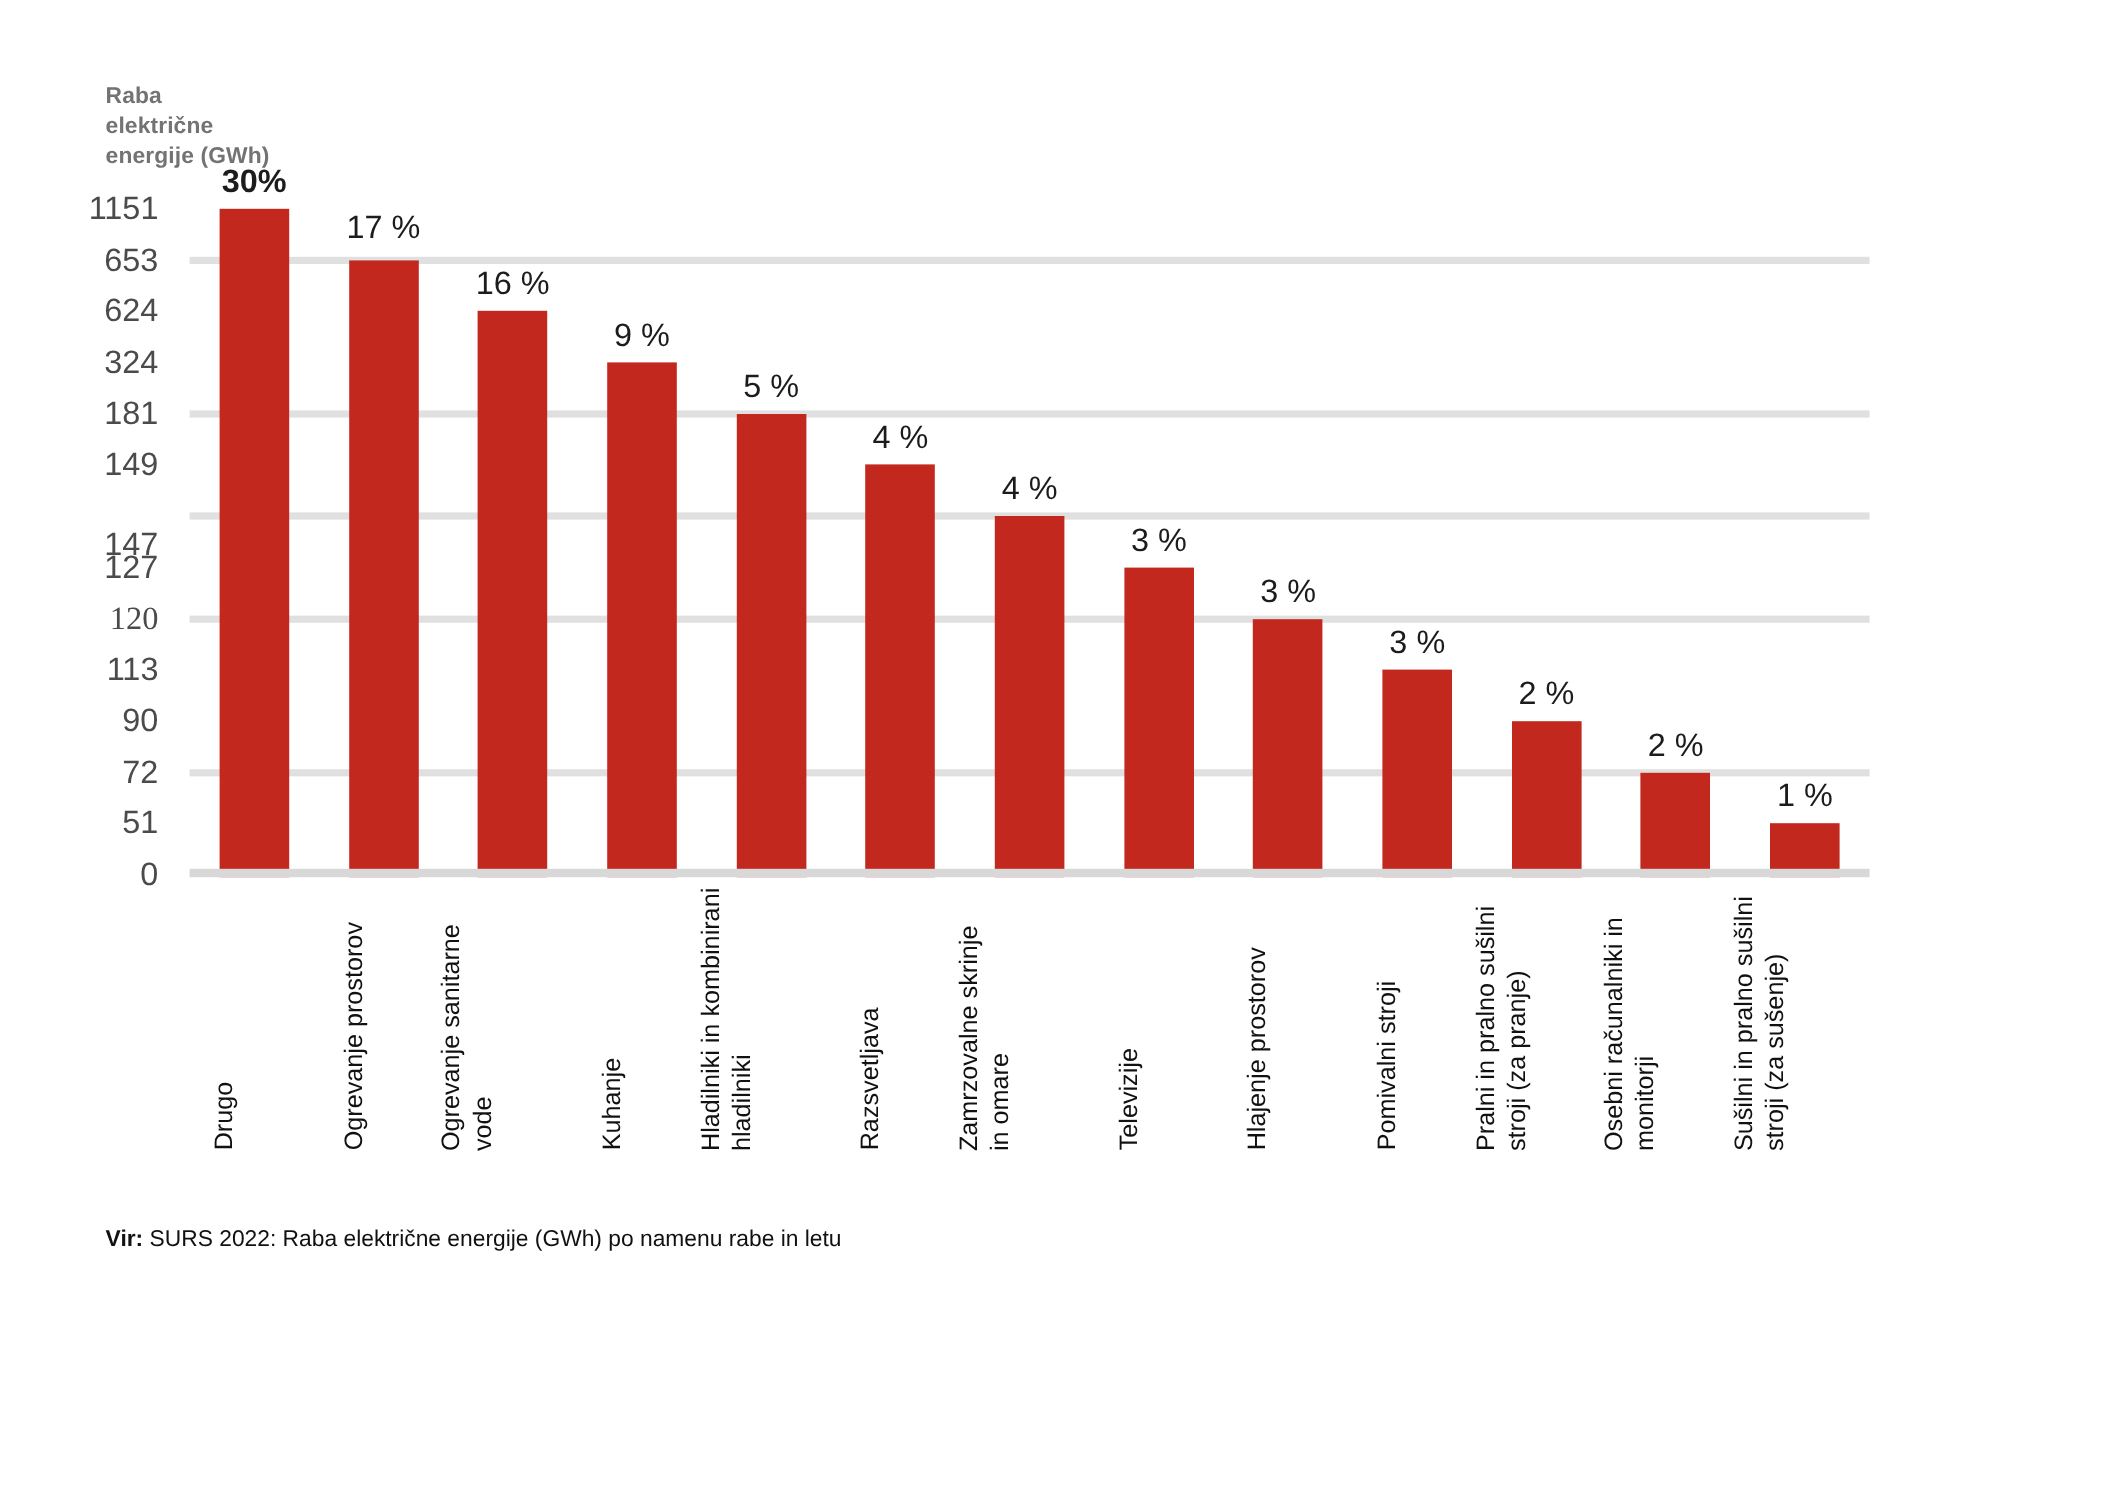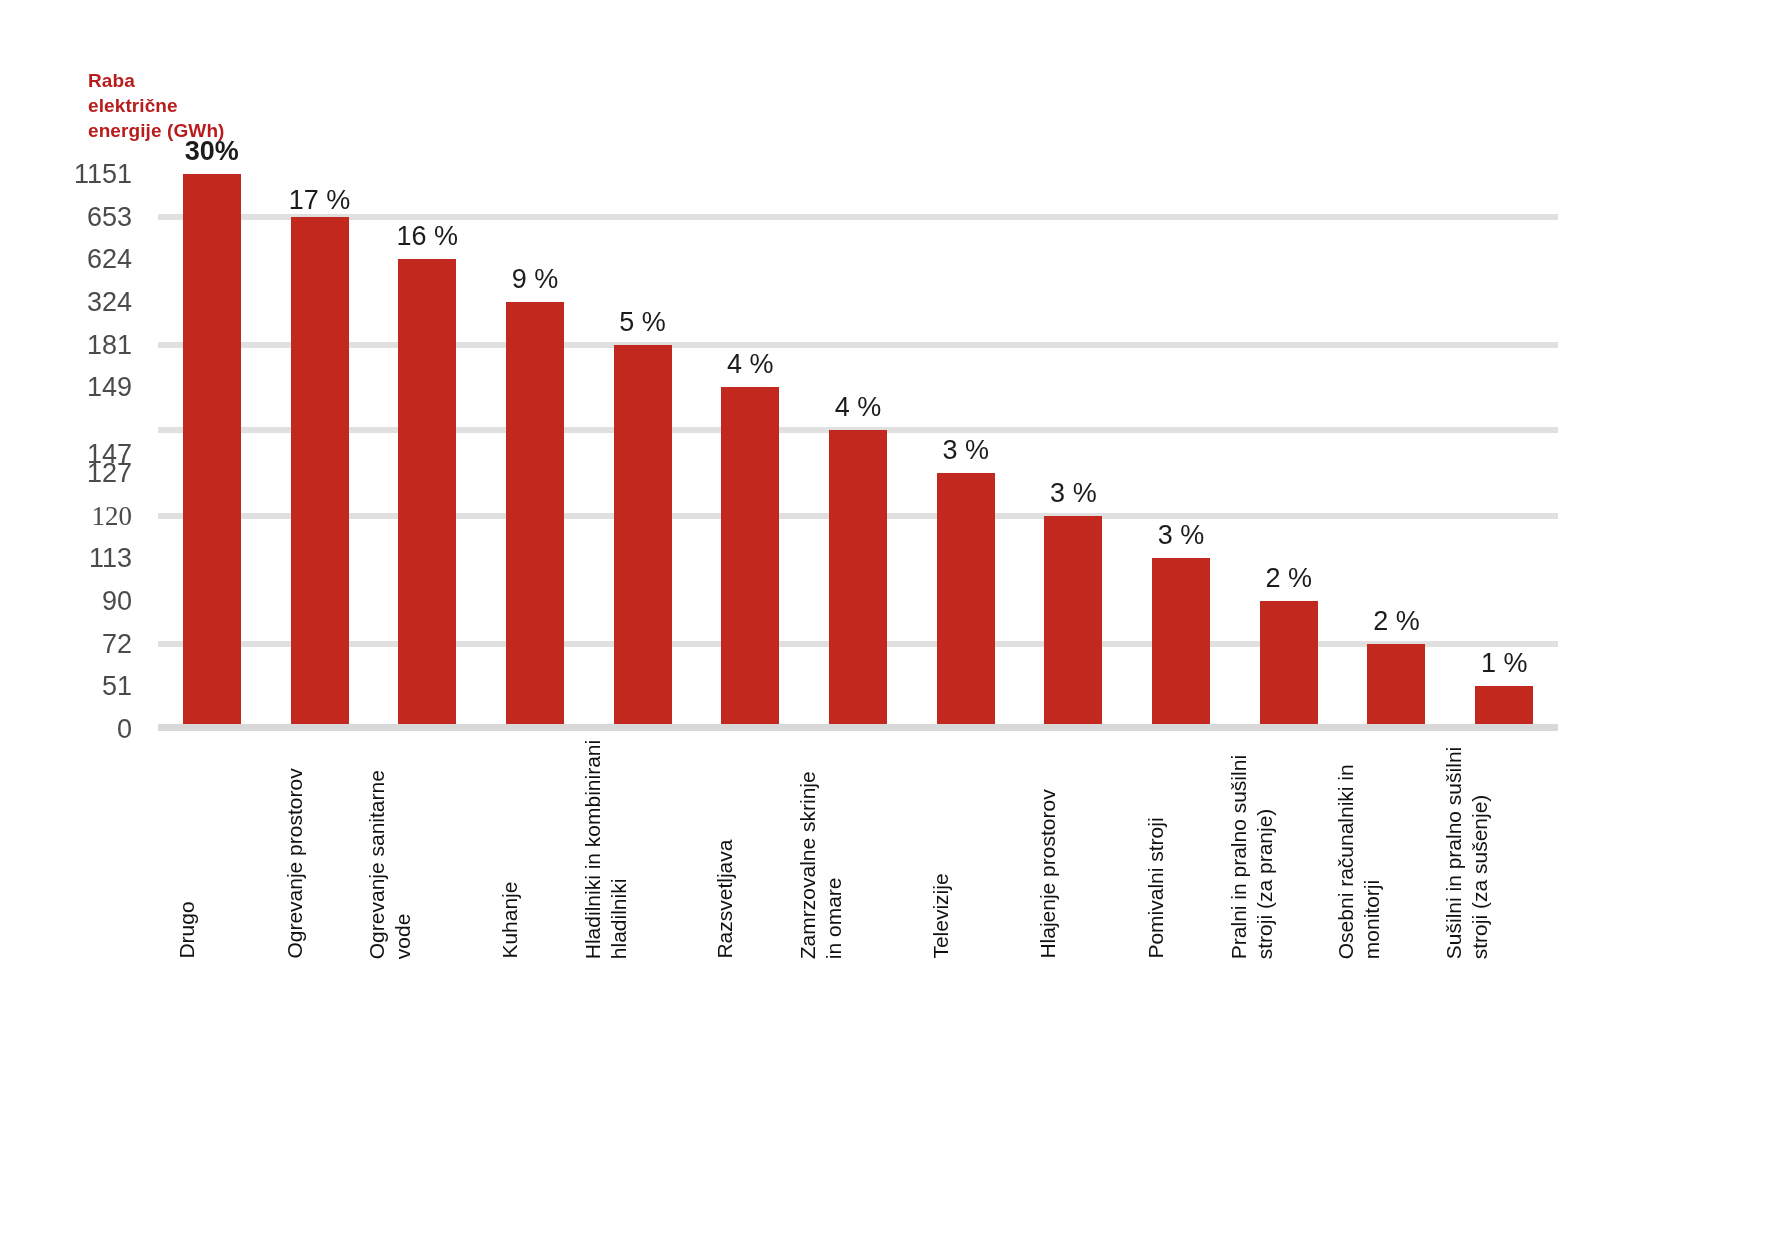--- a/index.html
+++ b/index.html
@@ -17,21 +17,21 @@
   }
 
   
   #y-axis-title {
     position: absolute;
     left: 88px;
     top: 68px;
     font-size: 19px;
     font-weight: bold;
     line-height: 1.32;
-    color: #b91c1c;
+    color: #737373;
     white-space: pre-line;
     letter-spacing: .1px;
   }
 
   
   #plot {
     position: absolute;
     left: 158px;
     top: 168px;
     width: 1400px;
@@ -169,21 +169,21 @@
         <div class="gridline" style="top: 344.538px;"></div>
         <div class="gridline" style="top: 472.615px;"></div>
       </div>
     <div id="bars">
         <div class="bar-slot" style="left: 0px; width: 107.692px; font-weight: bold;">
           <div class="bar" title="Drugo: 1151 GWh" style="height: 557px; background: rgb(195, 40, 31);"></div>
           <div class="bar-value" style="top: -32px;">30%</div>
         </div>
         <div class="bar-slot" style="left: 107.692px; width: 107.692px;">
           <div class="bar" title="Ogrevanje prostorov: 653 GWh" style="height: 514.308px; background: rgb(195, 40, 31);"></div>
-          <div class="bar-value" style="top: 17px;">17 %</div>
+          <div class="bar-value" style="top: 6px;">17 %</div>
         </div>
         <div class="bar-slot" style="left: 215.385px; width: 107.692px;">
           <div class="bar" title="Ogrevanje sanitarne vode: 624 GWh" style="height: 471.615px; background: rgb(195, 40, 31);"></div>
           <div class="bar-value" style="top: 53.3846px;">16 %</div>
         </div>
         <div class="bar-slot" style="left: 323.077px; width: 107.692px;">
           <div class="bar" title="Kuhanje: 324 GWh" style="height: 428.923px; background: rgb(195, 40, 31);"></div>
           <div class="bar-value" style="top: 96.0769px;">9 %</div>
         </div>
         <div class="bar-slot" style="left: 430.769px; width: 107.692px;">
@@ -267,14 +267,17 @@
       <div class="cat-slot" style="left: 1184.62px; width: 107.692px;">
         <div class="cat-label">Osebni računalniki in
 monitorji</div>
       </div>
       <div class="cat-slot" style="left: 1292.31px; width: 107.692px;">
         <div class="cat-label">Sušilni in pralno sušilni
 stroji (za sušenje)</div>
       </div>
     </div>
 
+  <div id="source-note">
+    <b>Vir:</b><span> SURS 2022: Raba električne energije (GWh) po namenu rabe in letu</span>
+  </div>
 
 </div>
 
 </body></html>

